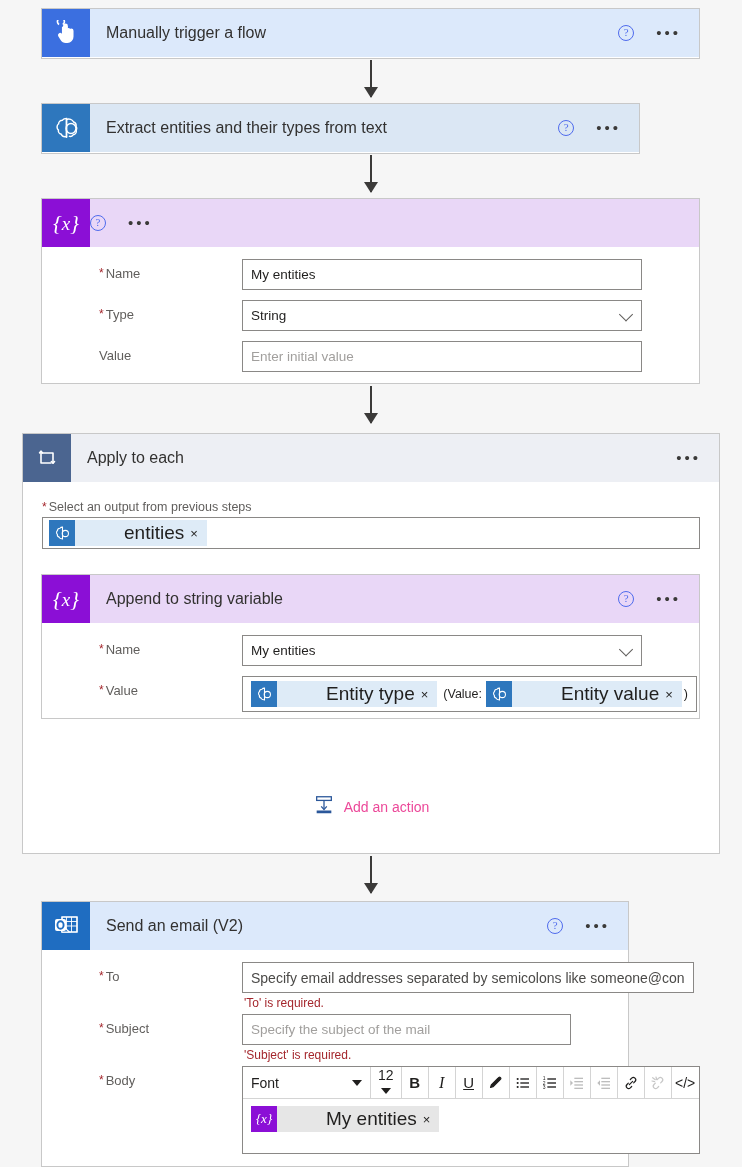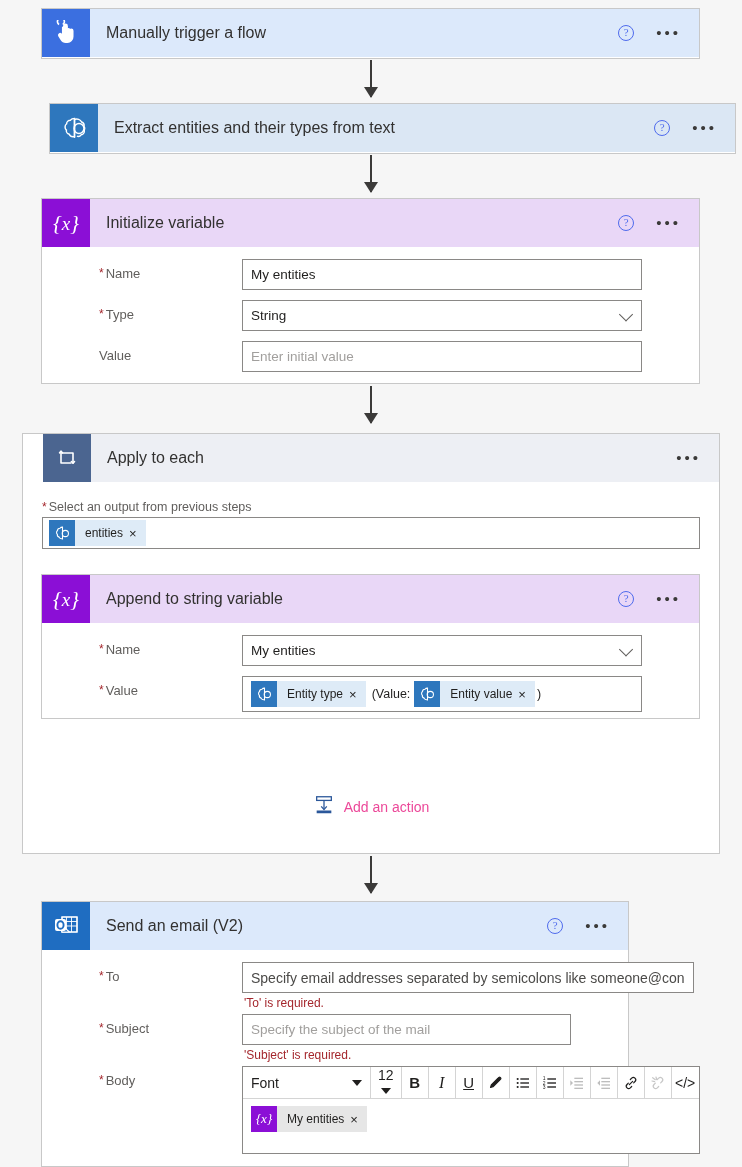--- a/index.html
+++ b/index.html
@@ -158,23 +158,24 @@
     height: 26px;
     flex: 0 0 26px;
     display: flex;
     align-items: center;
     justify-content: center;
     background: #2e77bd;
   }
   .token-ic.purple { background: #8b0fd6; }
   .token-lbl {
     padding: 0 6px 0 10px;
-    font-size: 12px;
+    font-size: 19px;
     color: #201f1e;
     white-space: nowrap;
+    margin-left: 39px;
   }
   .token-x {
     padding-right: 9px;
     font-size: 13px;
     color: #201f1e;
     cursor: pointer;
   }
   .paren { font-size: 12.5px; color: #201f1e; vertical-align: middle; }
 
   
@@ -204,21 +205,20 @@
     height: 421px;
     background: #ffffff;
     border: 1px solid #c8c8c8;
     box-sizing: border-box;
   }
   #ate-header {
     display: flex;
     align-items: center;
     height: 48px;
     background: #edeff4;
-    margin-left: 20px;
   }
   .ate-section { padding: 18px 19px 0 19px; }
   .ate-sublabel {
     font-size: 12.5px;
     color: #605e5c;
     margin-bottom: 3px;
   }
   .token-box {
     border: 1px solid #8a8886;
     height: 32px;
@@ -322,21 +322,21 @@
     </div>
     <div class="card-title">Manually trigger a flow</div>
     <div class="hdr-actions">
       <div class="help-icon">?</div>
       <div class="ellipsis">•••</div>
     </div>
   </div>
 </div>
 <div class="arrow" style="left:370px; top:60px; height:37px;"></div>
 
-<div class="card" id="card-extract" style="left:41px; top:103px; width:687px; height:51px;margin-left:8px;">
+<div class="card" id="card-extract" style="left:41px; top:103px; width:599px; height:51px;">
   <div class="card-header hdr-blue2">
     <div class="card-icon ic-ai">
       <svg width="27" height="27" viewBox="0 0 24 24" fill="none" stroke="#fff" stroke-width="1.3">
         <path d="M12 3c-2 0-3 .8-3.6 1.6C6.6 4.6 5 6 5 7.8c-1 .7-1.4 1.8-1.4 2.9 0 1 .4 2 1.2 2.7-.3 1.6.8 3.3 2.5 3.7.5 1.3 1.9 2.3 3.4 2.3.5 0 1-.1 1.3-.3V3z"></path>
         <path d="M12 3v17.4" stroke="#fff" stroke-width="1.3"></path>
         <circle cx="16" cy="12" r="4.4" stroke="#fff" stroke-width="1.3"></circle>
         <path d="M12 4c2.4-1 5.2 0 6.3 2.2 1.6.6 2.5 2.3 2.2 4 .8 1 .9 2.5.2 3.6.3 1.8-1 3.5-2.8 3.8-.8 1.2-2.4 1.7-3.8 1.2" stroke="#fff" stroke-width="1.3" fill="none"></path>
       </svg>
     </div>
     <div class="card-title">Extract entities and their types from text</div>
@@ -346,21 +346,20 @@
     </div>
   </div>
 </div>
 <div class="arrow" style="left:370px; top:155px; height:37px;"></div>
 
 <div class="card" id="card-initvar" style="left:41px; top:198px; width:659px; height:186px;">
   <div class="card-header hdr-purple">
     <div class="card-icon ic-var">
       <span style="color:#fff;font-family:'Liberation Serif',serif;font-size:22px;font-style:italic;">{<span style="font-size:19px;">x</span>}</span>
     </div>
-    <div class="card-title">Initialize variable</div>
     <div class="hdr-actions">
       <div class="help-icon">?</div>
       <div class="ellipsis">•••</div>
     </div>
   </div>
   <div class="card-body" style="padding-top:12px;">
     <div class="field">
       <div class="field-label req">Name</div>
       <div class="field-control">
         <div class="textbox">My entities</div>

